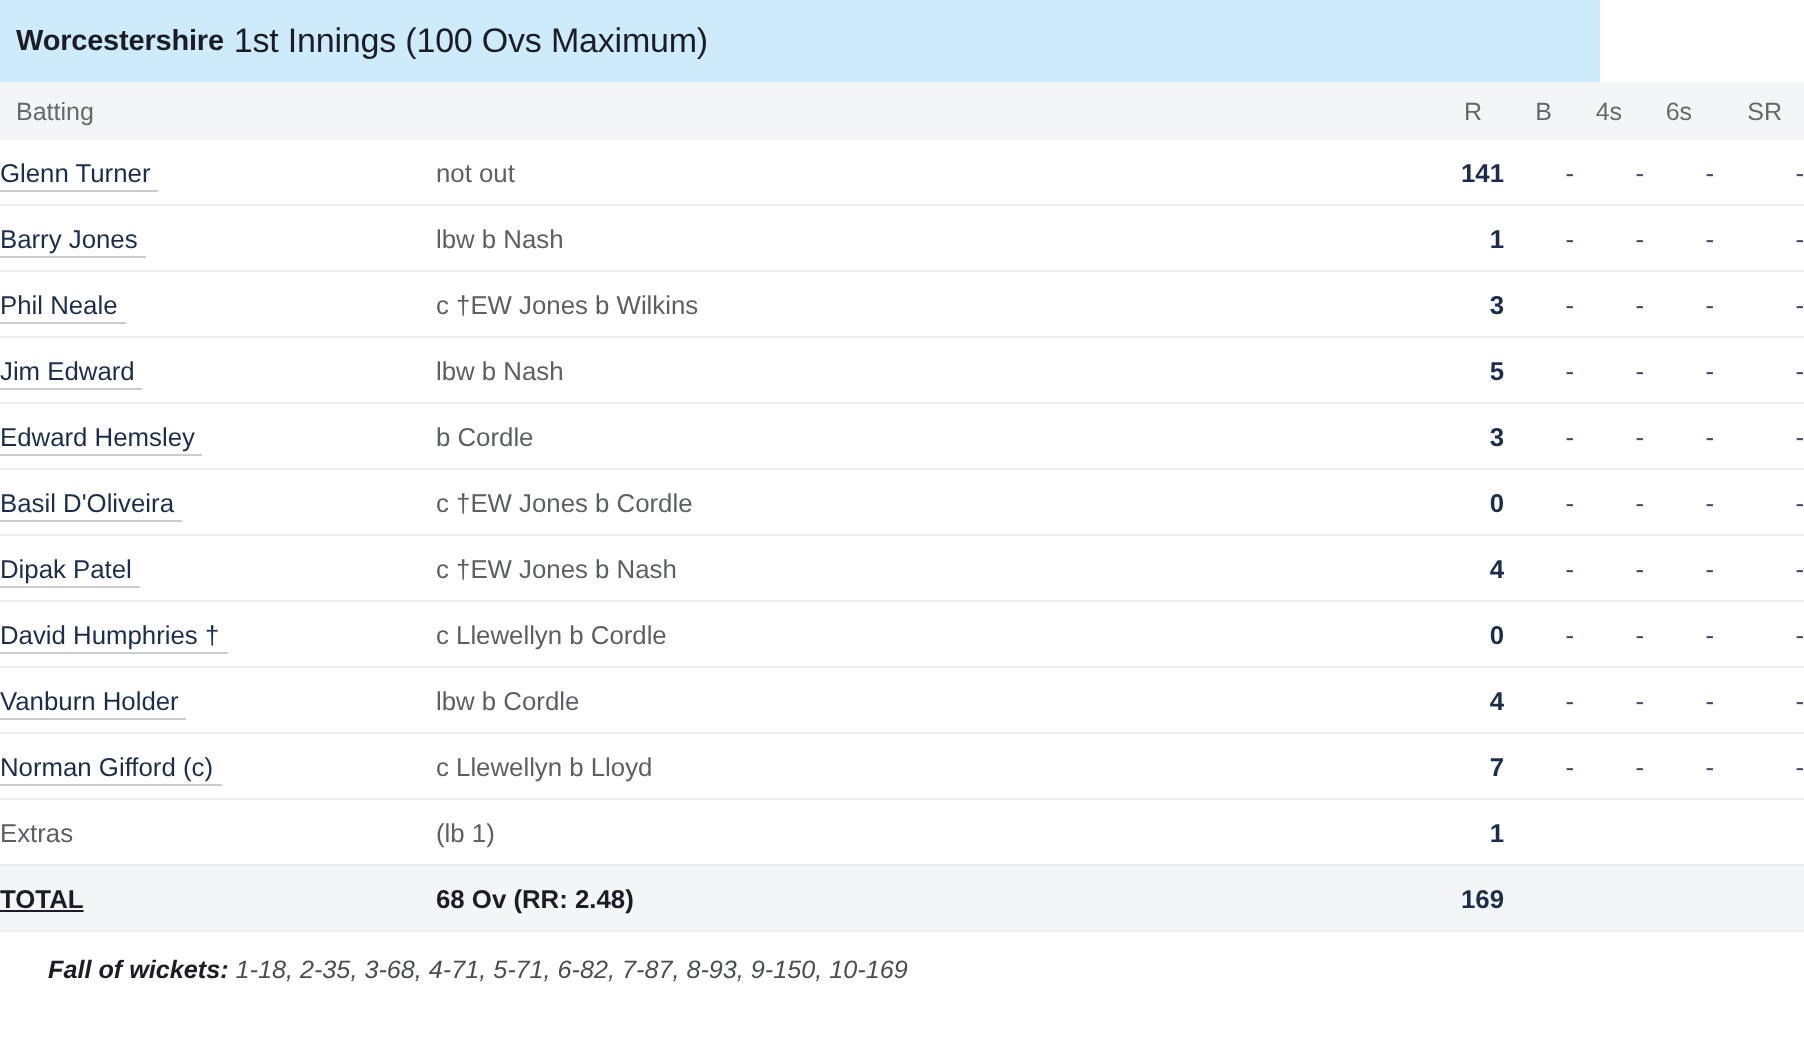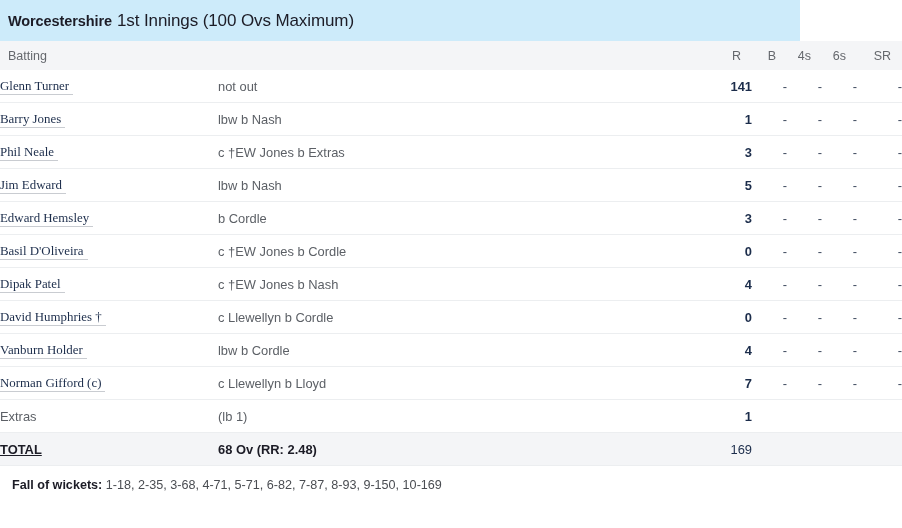--- a/index.html
+++ b/index.html
@@ -80,21 +80,20 @@
   table.batting tbody td {
     height: 32px;
     padding: 0;
     border-bottom: 1px solid #eceef0;
     vertical-align: middle;
     font-size: 12.9px;
   }
 
   td.t-name {
     padding-left: 8px;
-    font-family: Liberation Serif, serif;
   }
   .player-link {
     color: #1c2d4b;
     text-decoration: none;
     border-bottom: 1px solid #c9ccd1;
     padding-bottom: 1px;
     padding-right: 4px;
     cursor: pointer;
     font-size: 12.9px;
   }
@@ -154,30 +153,31 @@
   }
   td.total-detail {
     padding-left: 4px;
     font-weight: bold;
     font-size: 12.9px;
     color: #1c1c26;
   }
   td.total-value {
     text-align: right;
     padding-right: 23px;
-    font-weight: normal;
+    font-weight: bold;
     font-size: 13.5px;
     color: #1c2d4b;
   }
 
   
   .fow {
-    padding: 12px 0 0 12px;
+    padding: 12px 0 0 24px;
     font-size: 12.6px;
     color: #4a4d52;
+    font-style: italic;
   }
   .fow-label {
     font-weight: bold;
     color: #1c1c26;
   }
   .fow-values {
     color: #4a4d52;
   }
 </style>
 </head>
@@ -224,21 +224,21 @@
           <td class="t-name"><span class="player-link">Barry Jones</span></td>
           <td class="t-dismissal">lbw b Nash</td>
           <td class="t-num t-runs">1</td>
           <td class="t-num t-dash">-</td>
           <td class="t-num t-dash">-</td>
           <td class="t-num t-dash">-</td>
           <td class="t-num t-dash">-</td>
         </tr>
         <tr>
           <td class="t-name"><span class="player-link">Phil Neale</span></td>
-          <td class="t-dismissal">c †EW Jones b Extras</td>
+          <td class="t-dismissal">c †EW Jones b Wilkins</td>
           <td class="t-num t-runs">3</td>
           <td class="t-num t-dash">-</td>
           <td class="t-num t-dash">-</td>
           <td class="t-num t-dash">-</td>
           <td class="t-num t-dash">-</td>
         </tr>
         <tr>
           <td class="t-name"><span class="player-link">Jim Edward</span></td>
           <td class="t-dismissal">lbw b Nash</td>
           <td class="t-num t-runs">5</td>

